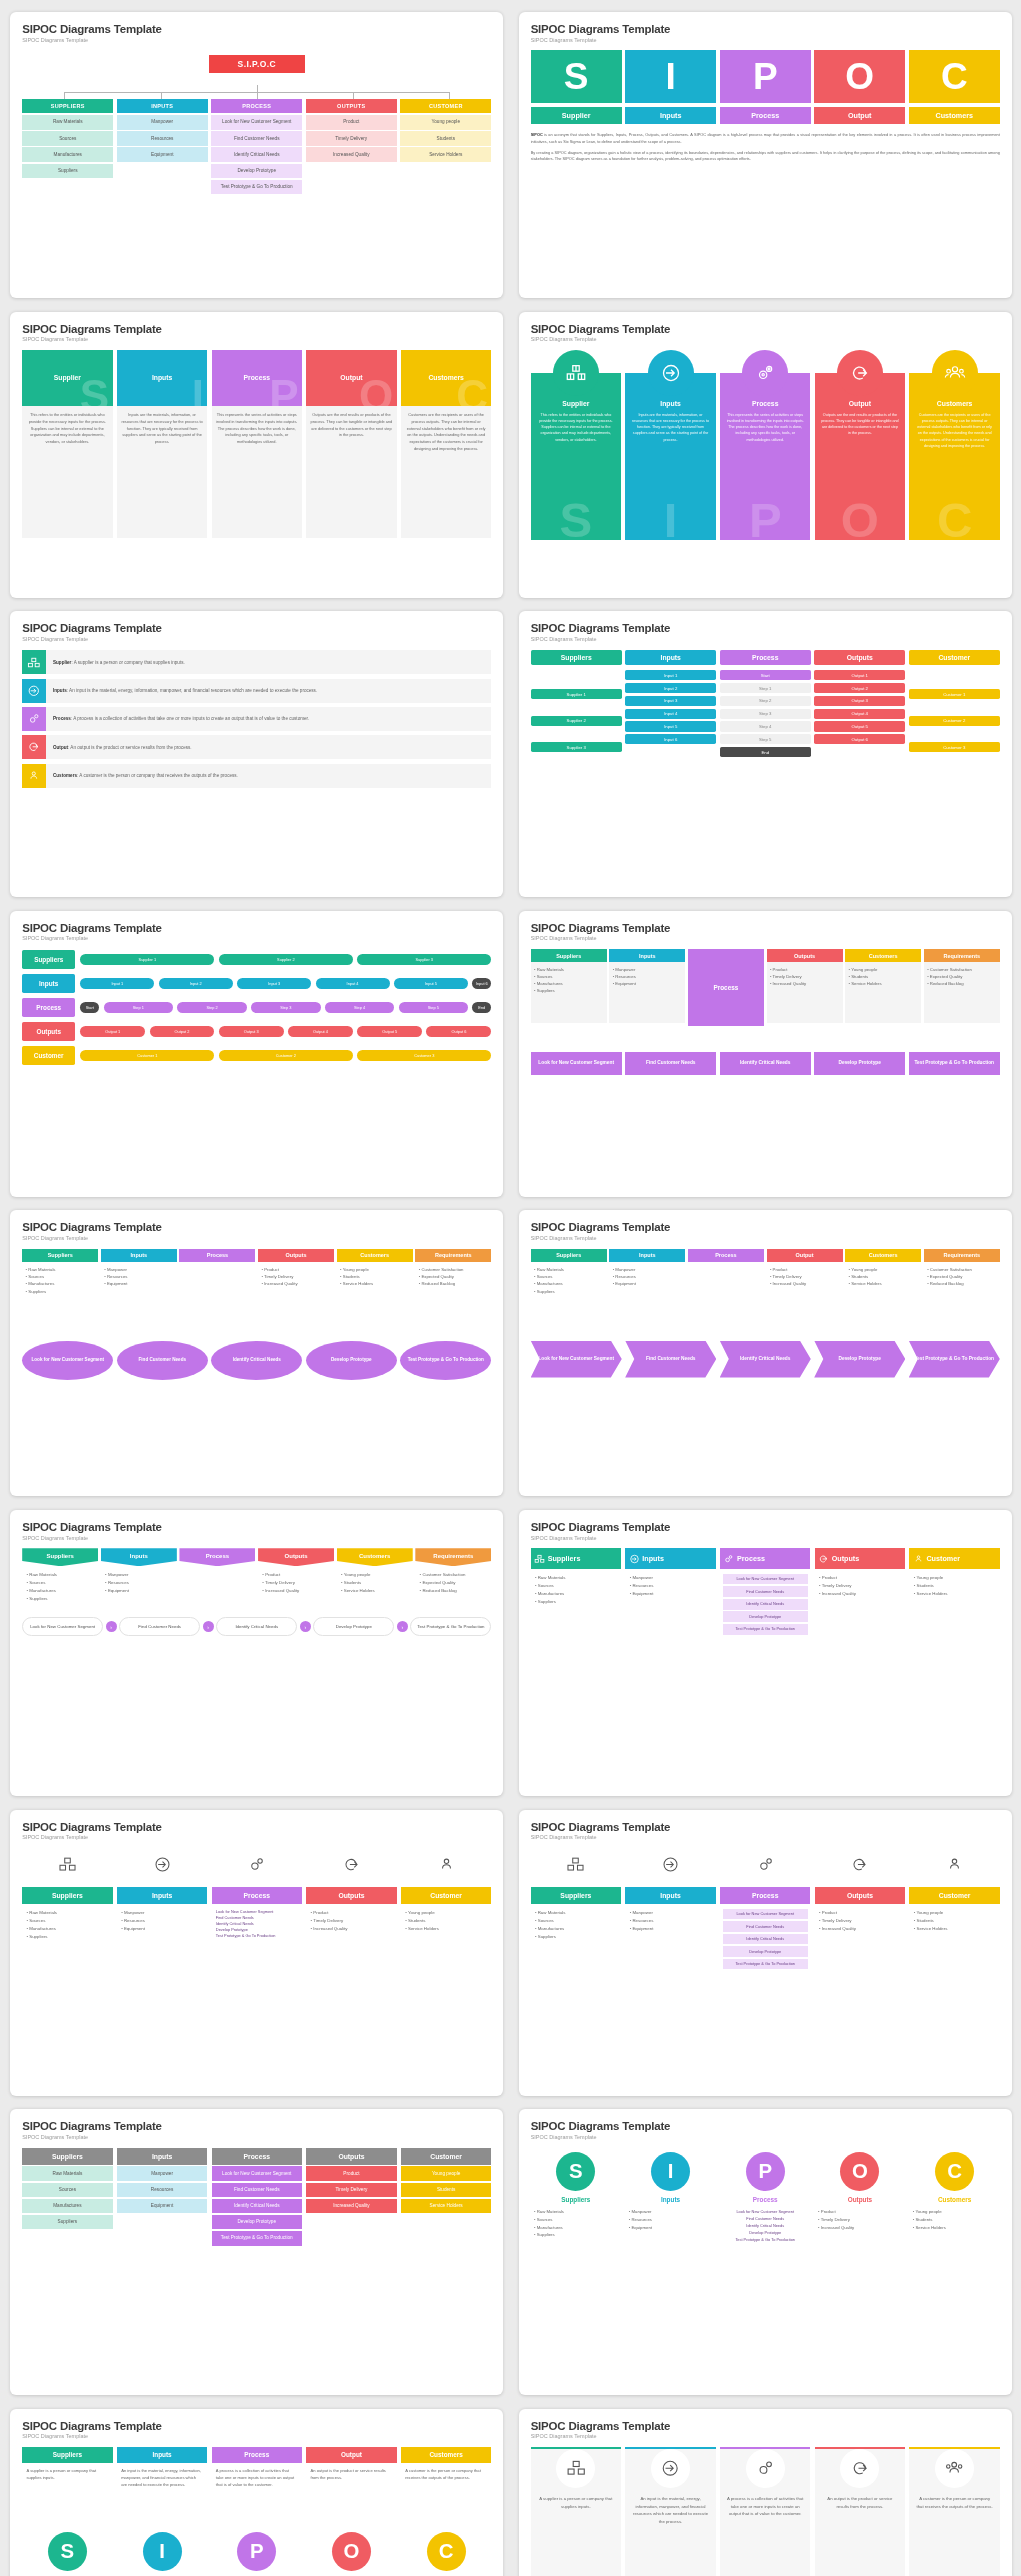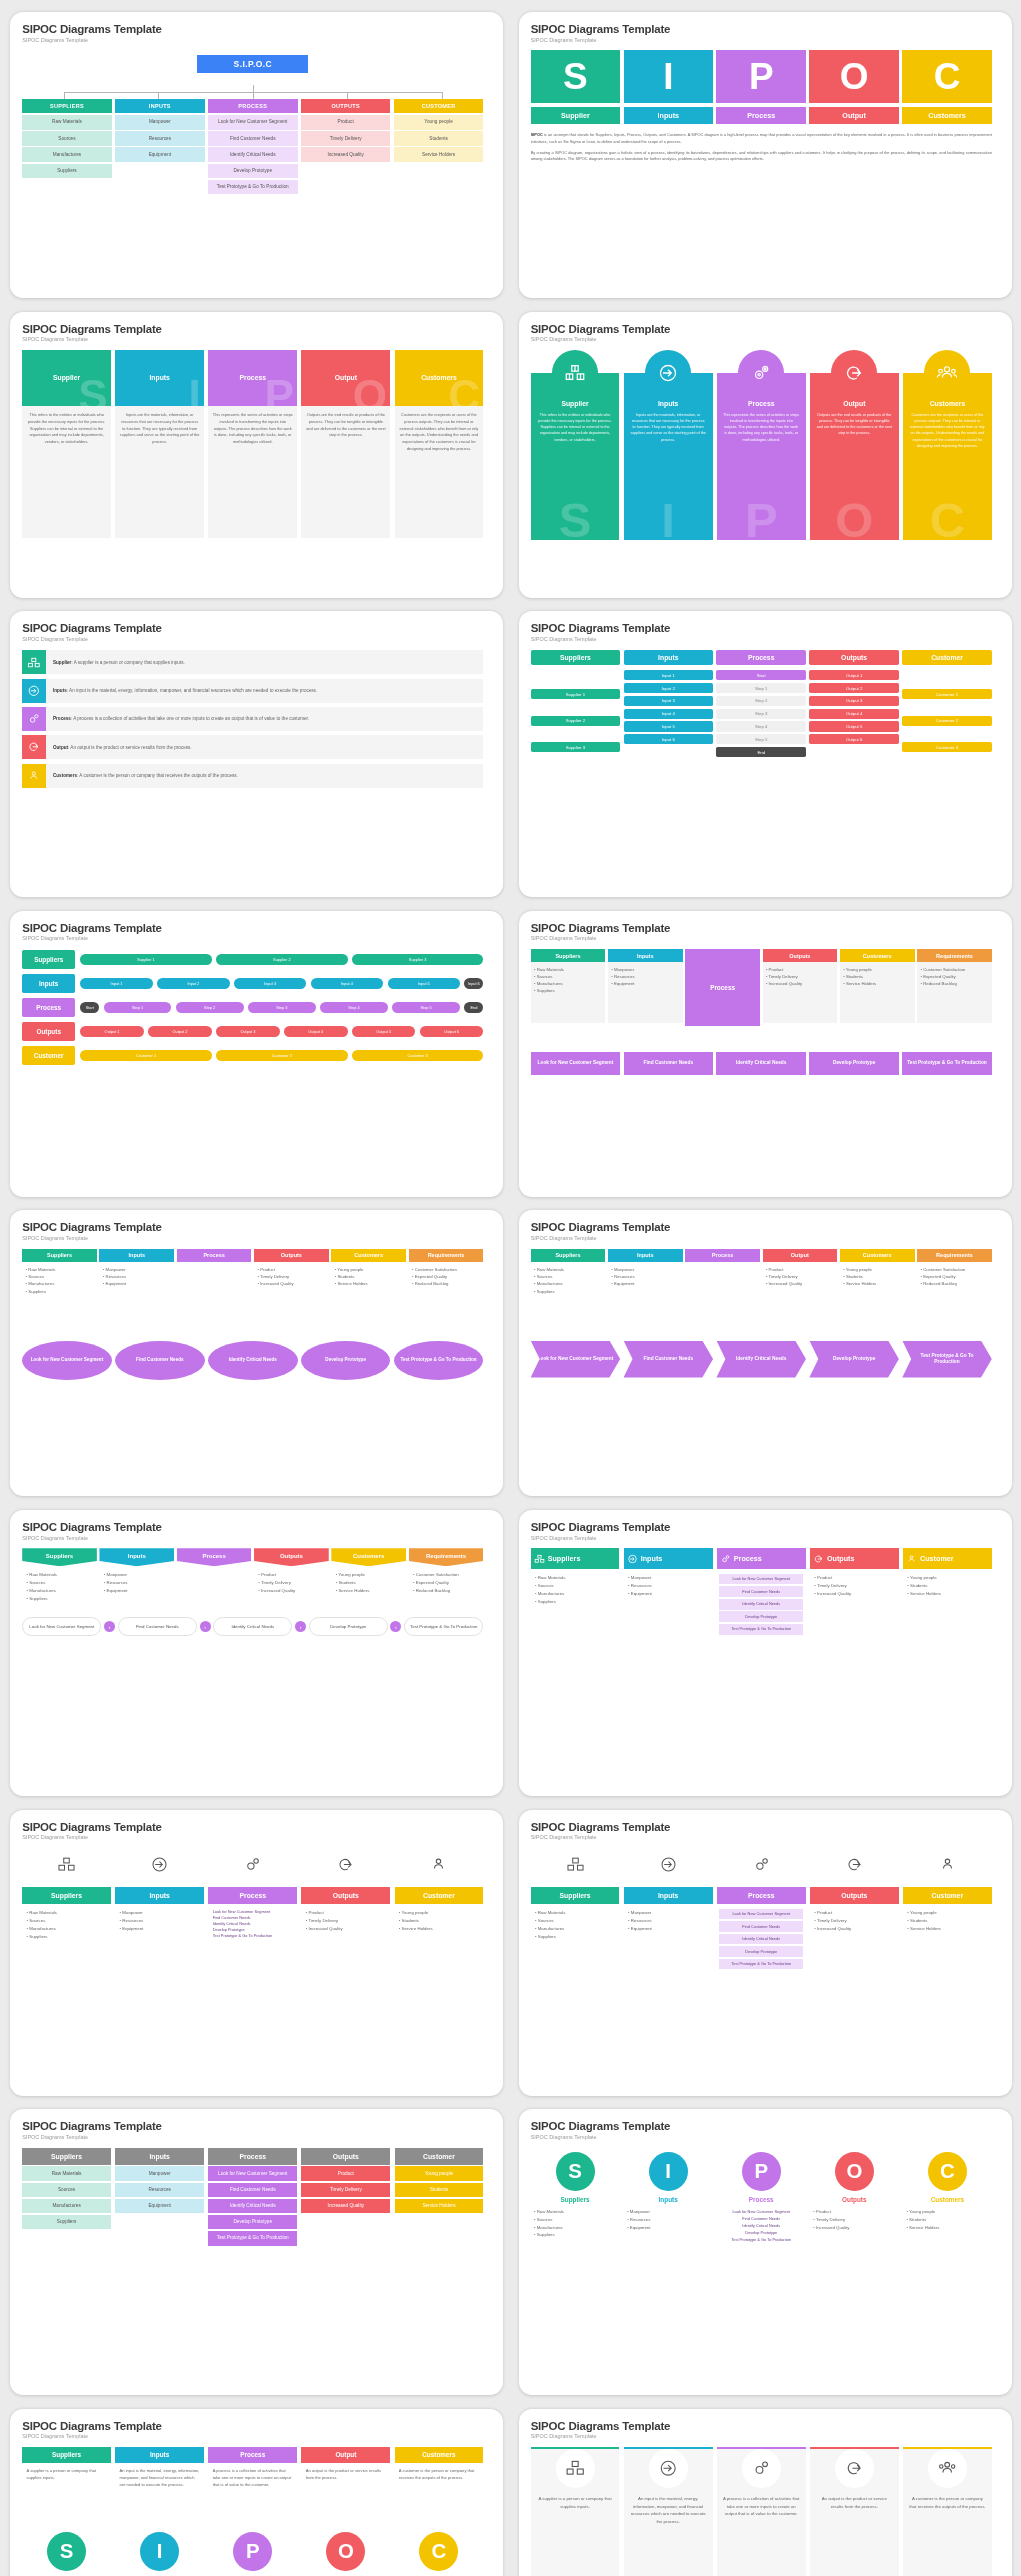--- a/index.html
+++ b/index.html
@@ -3,37 +3,37 @@
 <meta charset="utf-8">
 <style>
   * { box-sizing: border-box; margin:0; padding:0; }
   body {
     width:1022px; background:#ebebeb;
     font-family:"Liberation Sans", sans-serif;
     padding:12px 10.2px 15.3px 10.2px;
   }
   .grid { display:grid; grid-template-columns:1fr 1fr; gap:13.6px 15.3px; }
   .slide {
-    background:#fff; border-radius:13px; box-shadow:0 0.9px 3.4px rgba(0,0,0,.16);
-    padding:11px 20px 12px 12px; height:286px; position:relative; overflow:hidden;
+    background:#fff; border-radius:6px; box-shadow:0 0.9px 3.4px rgba(0,0,0,.16);
+    padding:11px 12px 12px 12px; height:286px; position:relative; overflow:hidden;
   }
   .s-title { font-size:11.5px; font-weight:bold; color:#3b3b3b; letter-spacing:-0.2px; }
   .s-sub { font-size:5.5px; color:#9b9b9b; margin-top:1.7px; margin-bottom:7.7px; }
   .body { position:relative; }
 
   
   .bg-s{background:#1cb68f;} .bg-i{background:#1aafce;} .bg-p{background:#c175e8;}
   .bg-o{background:#f05c62;} .bg-c{background:#f3c300;} .bg-r{background:#f09a3e;}
   .bgl-s{background:#c8ece2;} .bgl-i{background:#c7eaf3;} .bgl-p{background:#efdcfa;}
   .bgl-o{background:#fbd9da;} .bgl-c{background:#fcf1c4;}
   .txt-s{color:#1cb68f;} .txt-i{color:#1aafce;} .txt-p{color:#c175e8;}
   .txt-o{color:#f05c62;} .txt-c{color:#f3c300;}
 
   
-  .s1-top { width:111px; margin:12px auto; background:#3b82f6; color:#fff;
+  .s1-top { width:96px; margin:12px auto; background:#ef4444; color:#fff;
     font-size:8.5px; font-weight:bold; text-align:center; padding:4.3px 0; letter-spacing:0.4px; }
   .s1-connect { height:13.6px; position:relative; }
   .s1-connect .v { position:absolute; left:50%; top:0; width:0.9px; height:6.8px; background:#b5b5b5; }
   .s1-connect .h { position:absolute; left:9%; right:9%; top:6.8px; height:0.9px; background:#b5b5b5; }
   .s1-connect .d { position:absolute; top:6.8px; width:0.9px; height:6.8px; background:#b5b5b5; }
   .s1-cols { display:grid; grid-template-columns:repeat(5,1fr); gap:3.4px; }
   .s1-head { color:#fff; font-size:5.5px; font-weight:bold; text-align:center; padding:4.3px 0; letter-spacing:0.3px;}
   .s1-cell { font-size:4.7px; color:#555; text-align:center; padding:4.3px 1.7px; margin-top:1.7px; line-height:1.25; }
 
   

